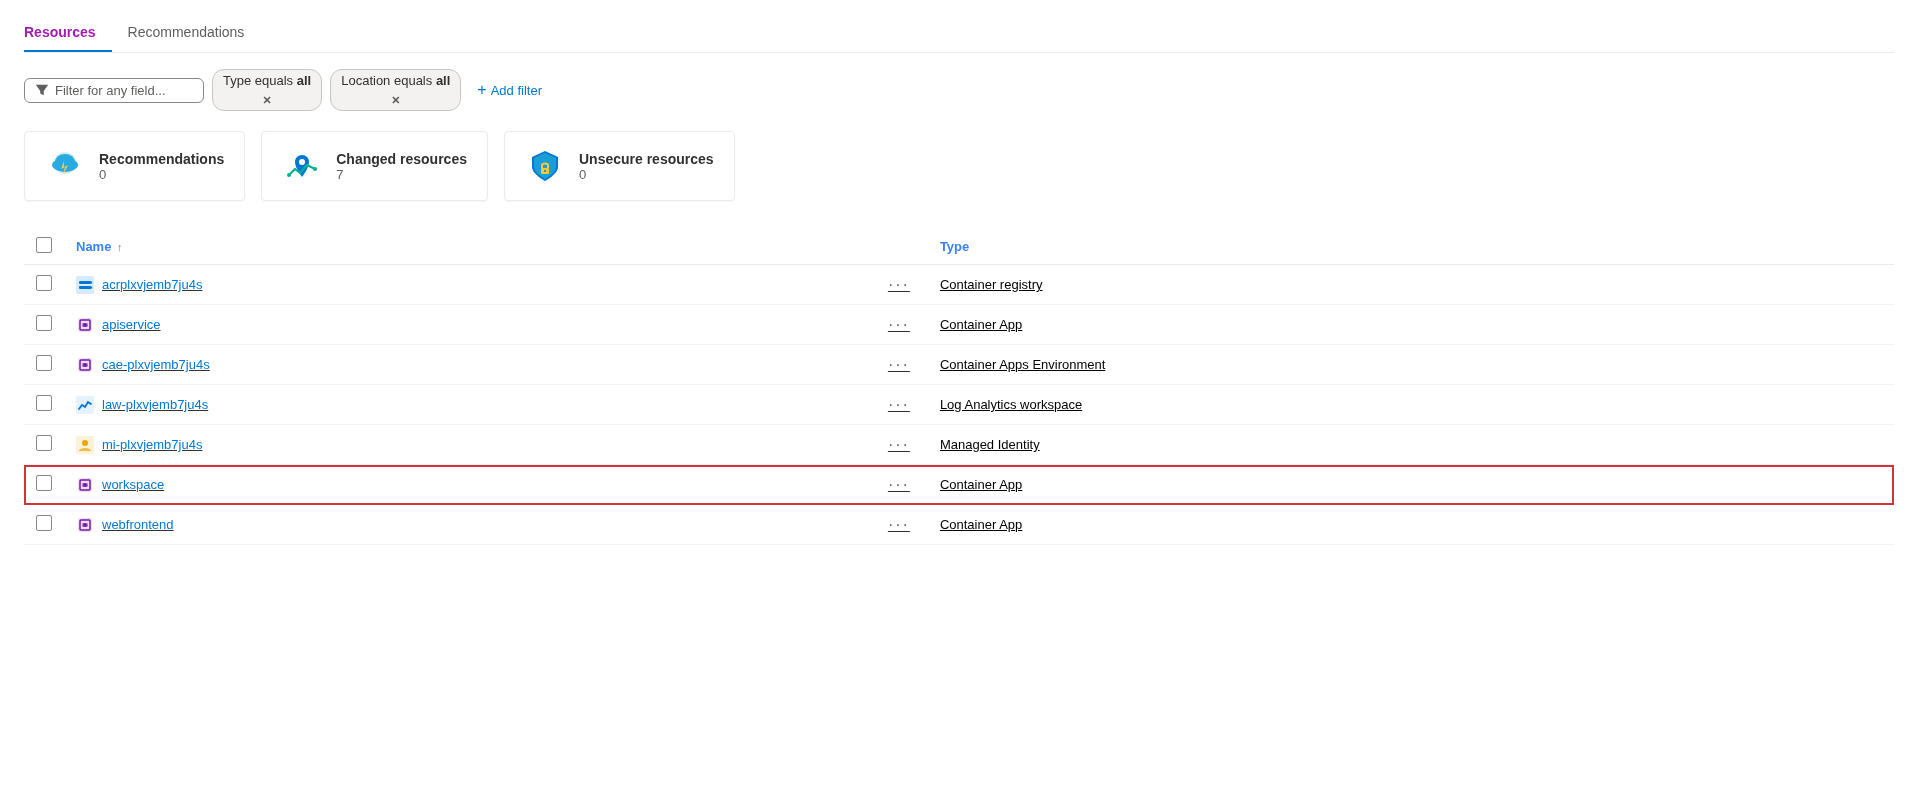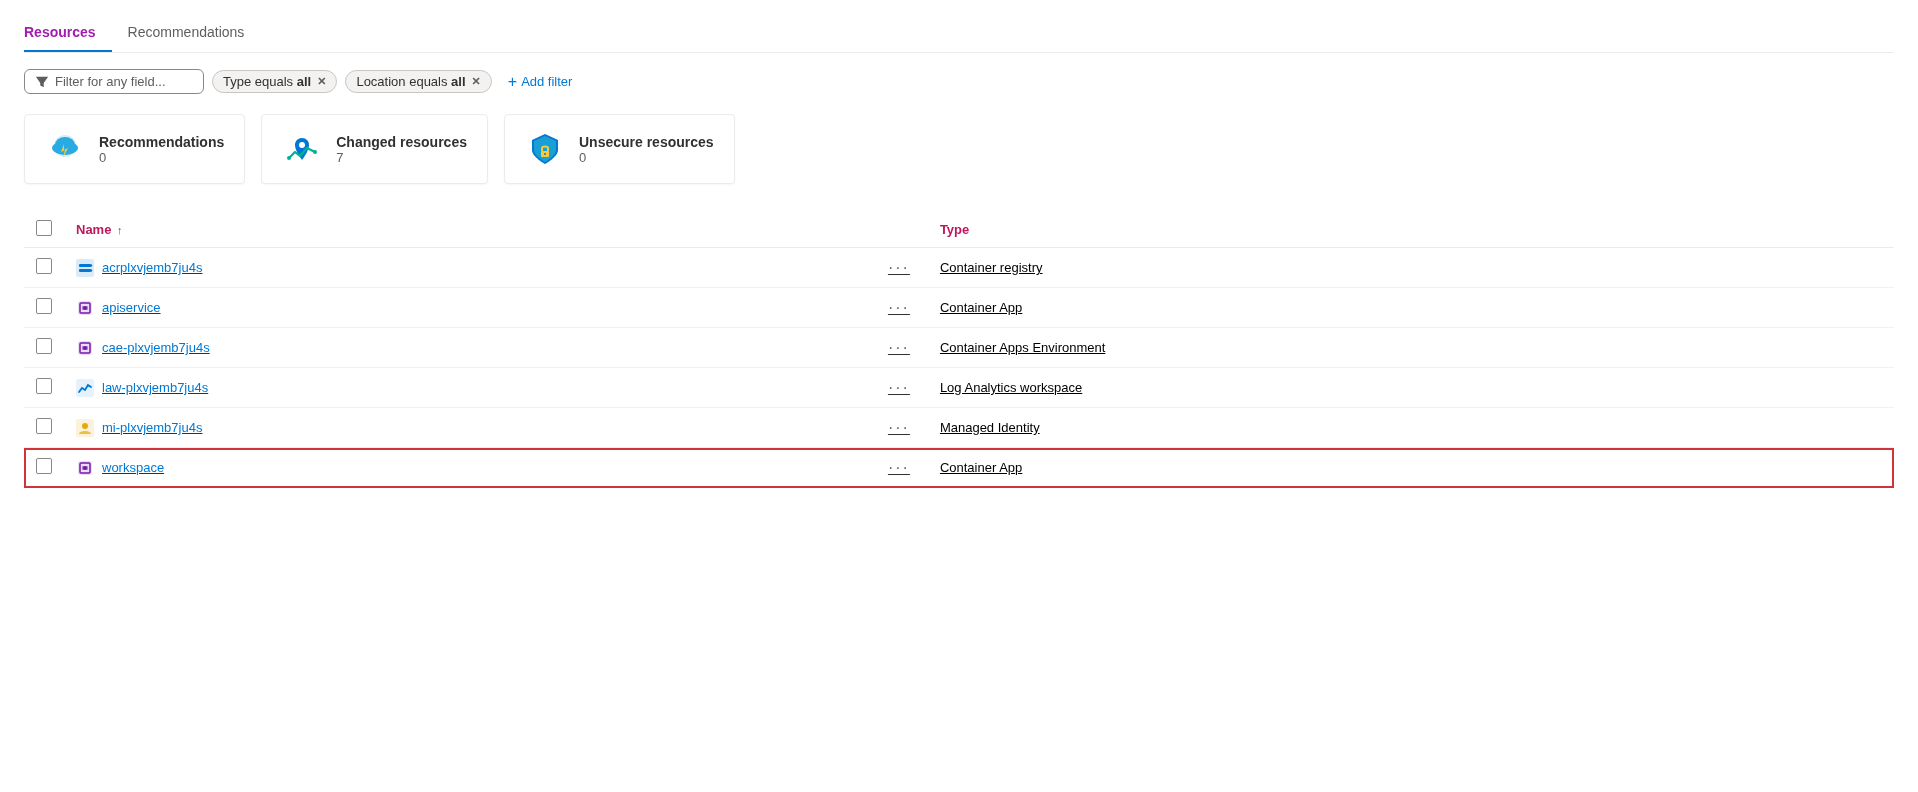--- a/index.html
+++ b/index.html
@@ -58,20 +58,21 @@
     .filter-chip {
       display: flex;
       align-items: center;
       background: #f3f2f1;
       border: 1px solid #c8c6c4;
       border-radius: 12px;
       padding: 3px 10px;
       font-size: 13px;
       gap: 6px;
       cursor: pointer;
+      flex-direction: column;
     }
     .filter-chip .close-x {
       color: #605e5c;
       font-size: 11px;
       cursor: pointer;
       font-weight: bold;
     }
     .filter-chip b { font-weight: 700; }
     .add-filter {
       display: flex;
@@ -124,21 +125,21 @@
       border-collapse: collapse;
     }
     .resource-table thead tr {
       border-bottom: 1px solid #edebe9;
     }
     .resource-table th {
       text-align: left;
       padding: 8px 12px;
       font-weight: 600;
       font-size: 13px;
-      color: #be185d;
+      color: #3b82f6;
       white-space: nowrap;
     }
     .resource-table th.type-col {
       text-align: left;
     }
     .resource-table td {
       padding: 10px 12px;
       font-size: 13px;
       border-bottom: 1px solid #f3f2f1;
       vertical-align: middle;
@@ -423,16 +424,38 @@
                 </svg>
               </span>
           <a class="resource-link">workspace</a>
         </div>
       </td>
       <td style="width:60px; text-align:right;">
         <span class="dots-menu">···</span>
       </td>
       <td class="type-col-cell">Container App</td>
     </tr>
+        <tr>
+      <td class="check-col">
+        <span class="checkbox"></span>
+      </td>
+      <td>
+        <div class="name-cell">
+          <span class="res-icon">
+                <svg width="18" height="18" viewBox="0 0 18 18">
+                  <rect x="2" y="2" width="14" height="14" rx="2" fill="#7719aa" opacity="0.15"></rect>
+                  <rect x="4" y="4" width="10" height="10" rx="1" fill="none" stroke="#7719aa" stroke-width="1.5"></rect>
+                  <rect x="6" y="7" width="6" height="4" rx="1" fill="#7719aa" opacity="0.5"></rect>
+                  <circle cx="9" cy="9" r="2" fill="#7719aa"></circle>
+                </svg>
+              </span>
+          <a class="resource-link">webfrontend</a>
+        </div>
+      </td>
+      <td style="width:60px; text-align:right;">
+        <span class="dots-menu">···</span>
+      </td>
+      <td class="type-col-cell">Container App</td>
+    </tr>
       </tbody>
   </table>
 
 </div>
 
 </body></html>

